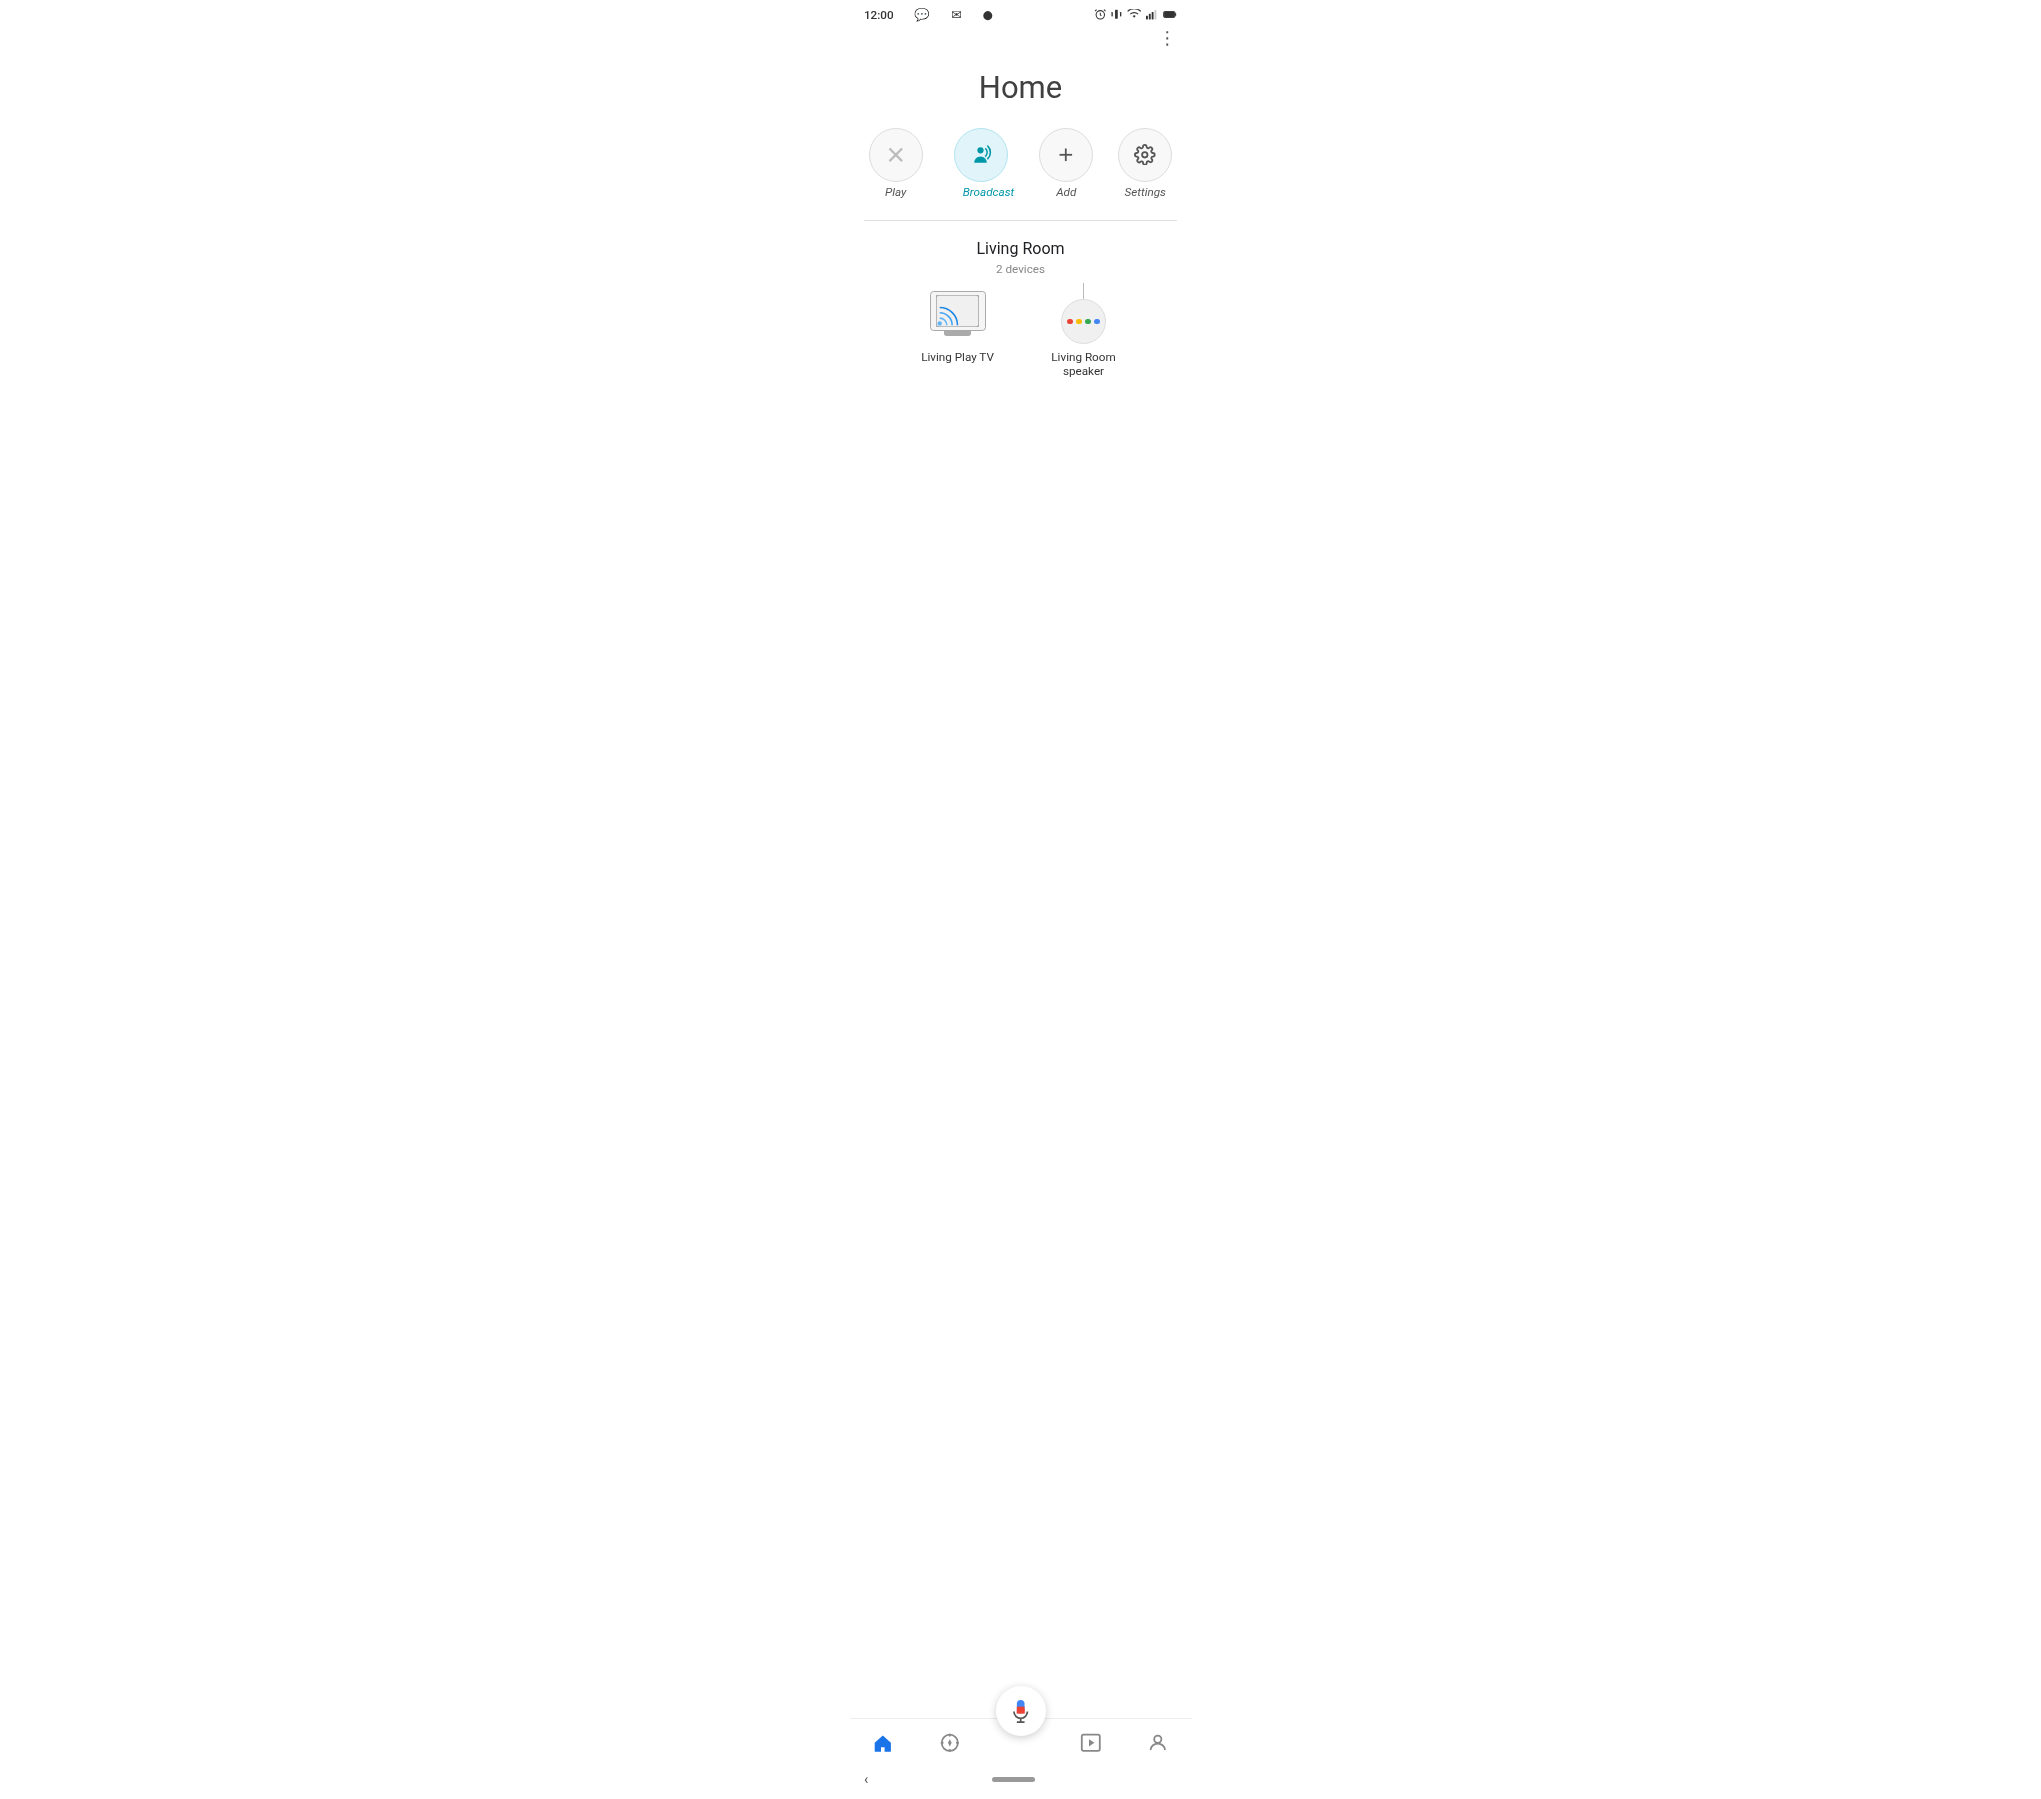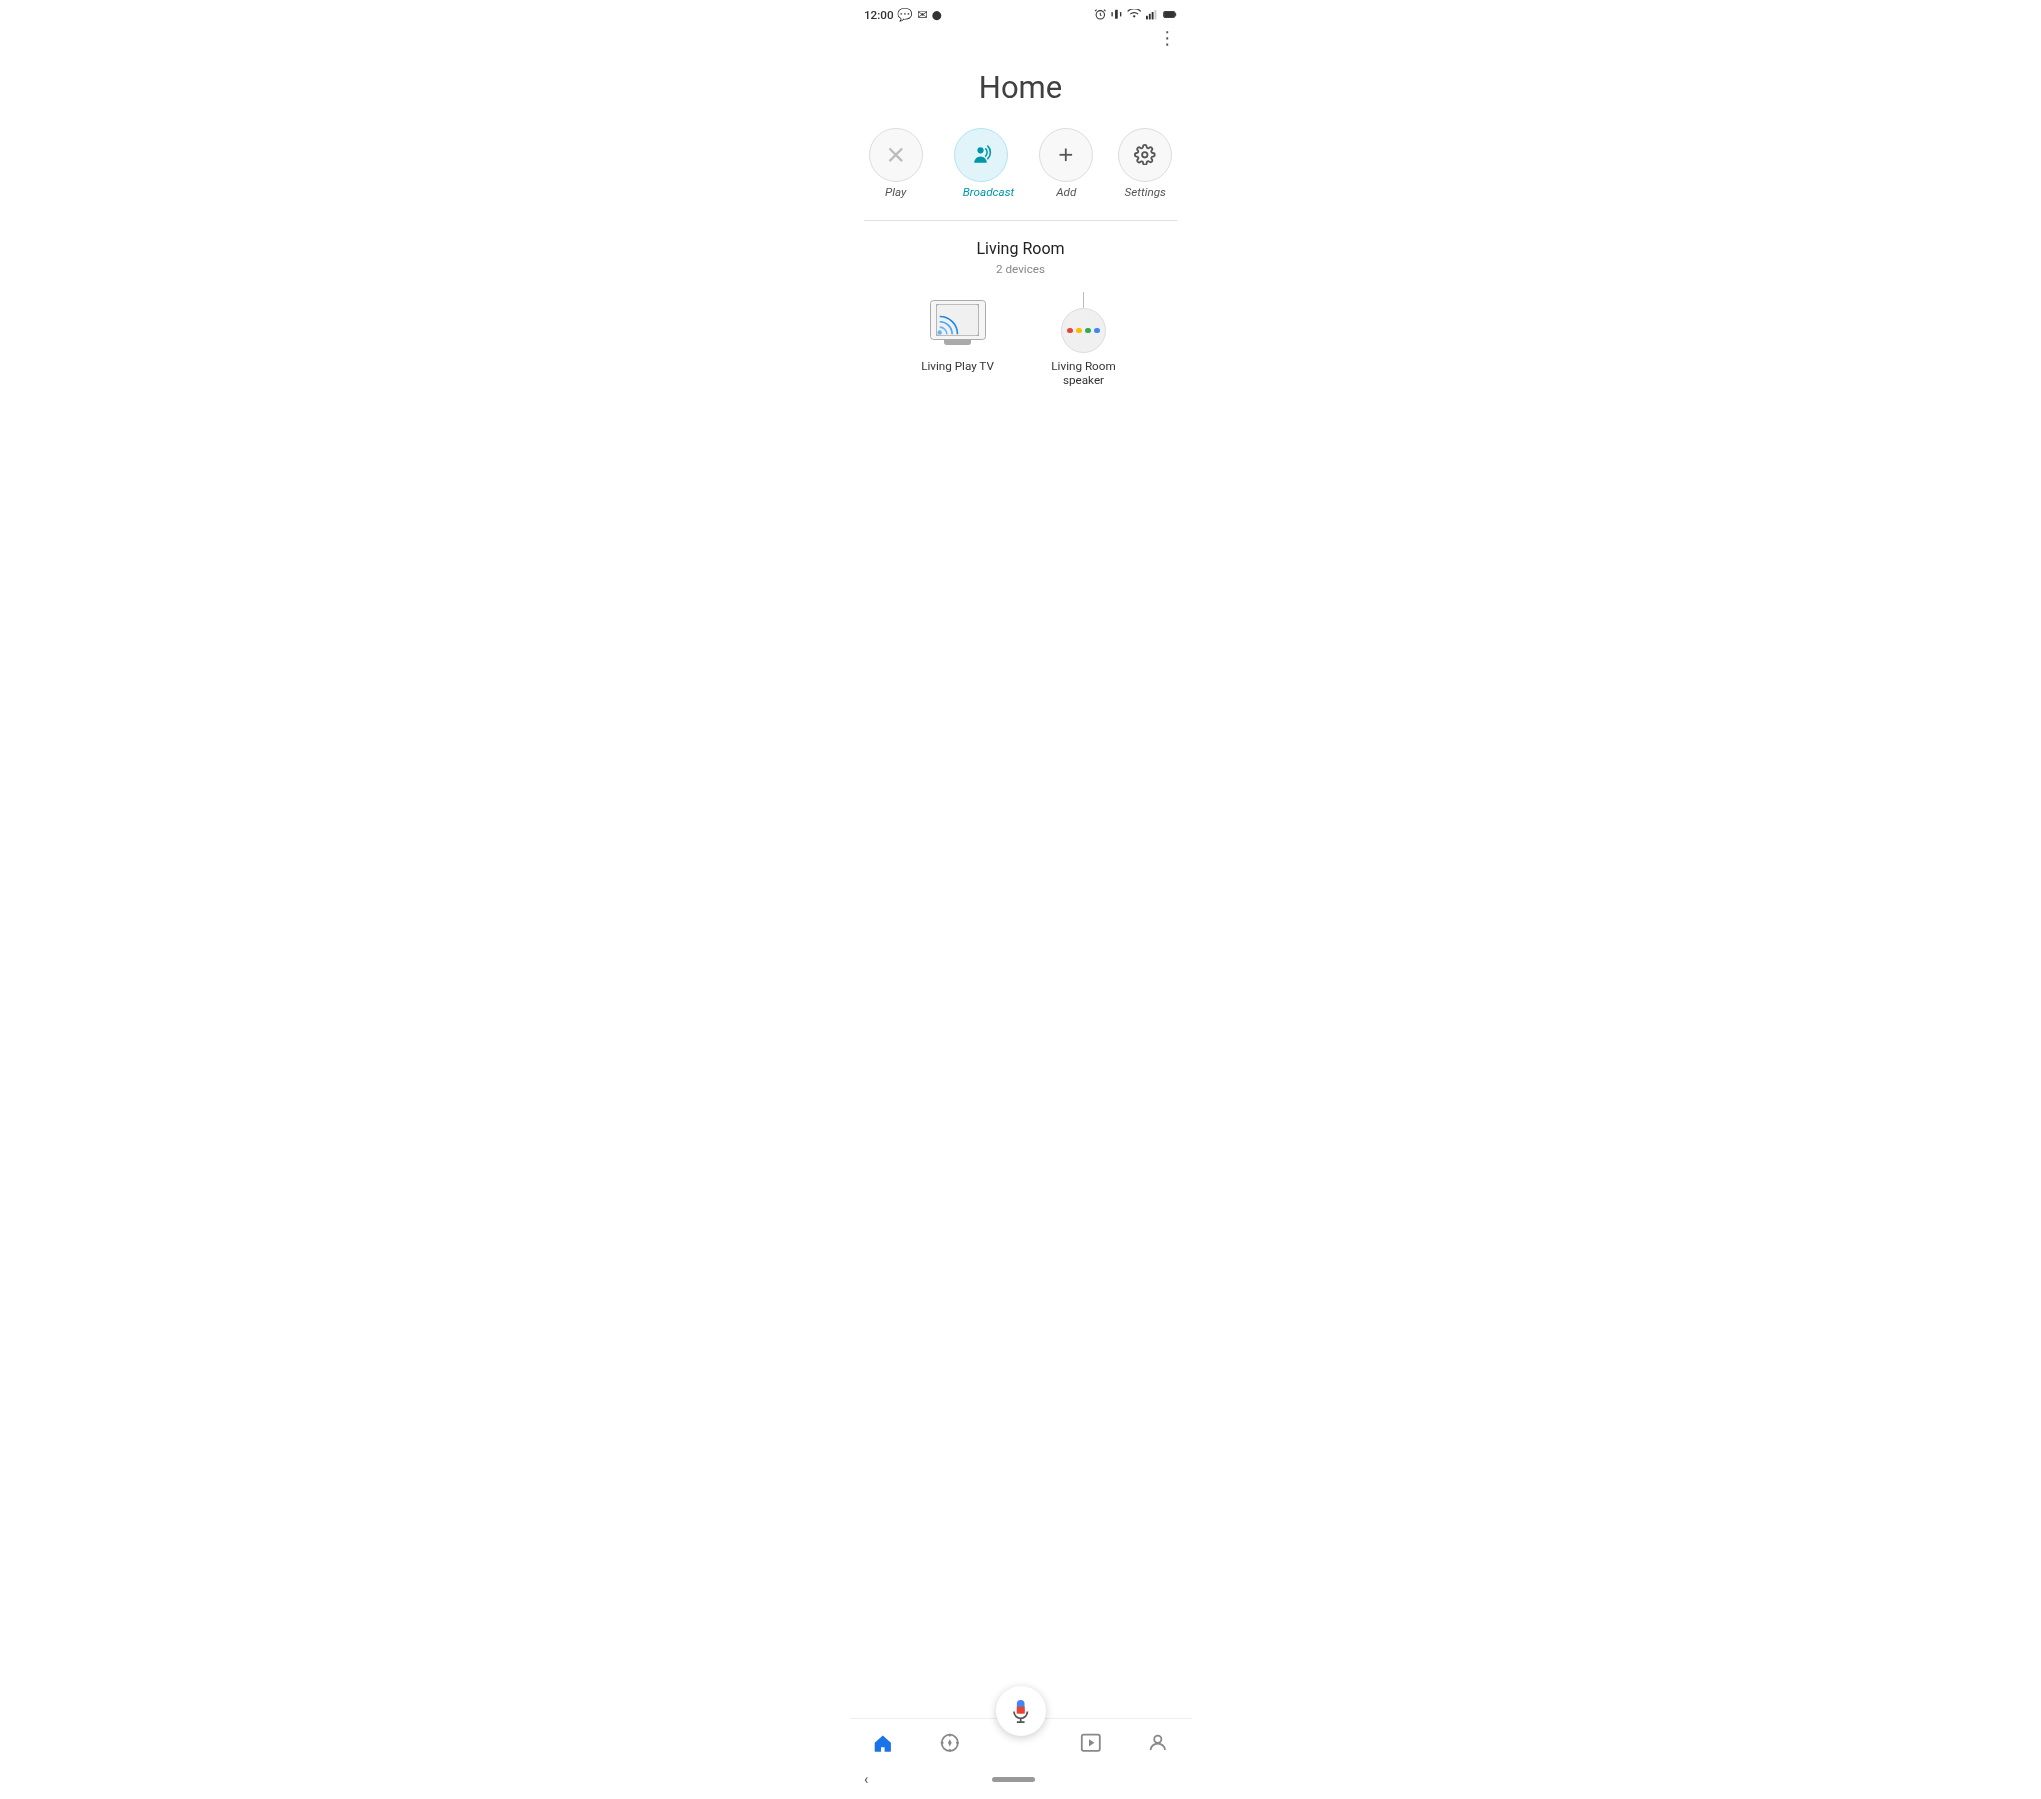--- a/index.html
+++ b/index.html
@@ -15,21 +15,21 @@
 
     
     .status-bar {
       display: flex;
       justify-content: space-between;
       align-items: center;
       padding: 7.2px 14.4px 3.6px;
       font-size: 11.7px;
       color: #333;
     }
-    .status-left { display: flex; align-items: center; gap: 4px; font-weight: 500; }
+    .status-left { display: flex; align-items: center; gap: 21px; font-weight: 500; }
     .status-right { display: flex; align-items: center; gap: 4.5px; }
 
     
     .toolbar {
       display: flex;
       justify-content: flex-end;
       padding: 3.6px 14.4px 7.2px;
     }
     .more-btn {
       background: none;
@@ -101,21 +101,21 @@
       text-align: center;
       font-size: 16px;
       font-weight: 400;
       color: #202124;
       margin-bottom: 3.6px;
     }
     .room-subtitle {
       text-align: center;
       font-size: 11.7px;
       color: #888;
-      margin-bottom: 20px;
+      margin-bottom: 11px;
     }
 
     
     .devices-row {
       display: flex;
       justify-content: center;
       gap: 36px;
       padding: 0 21.6px;
     }
     .device-item {

